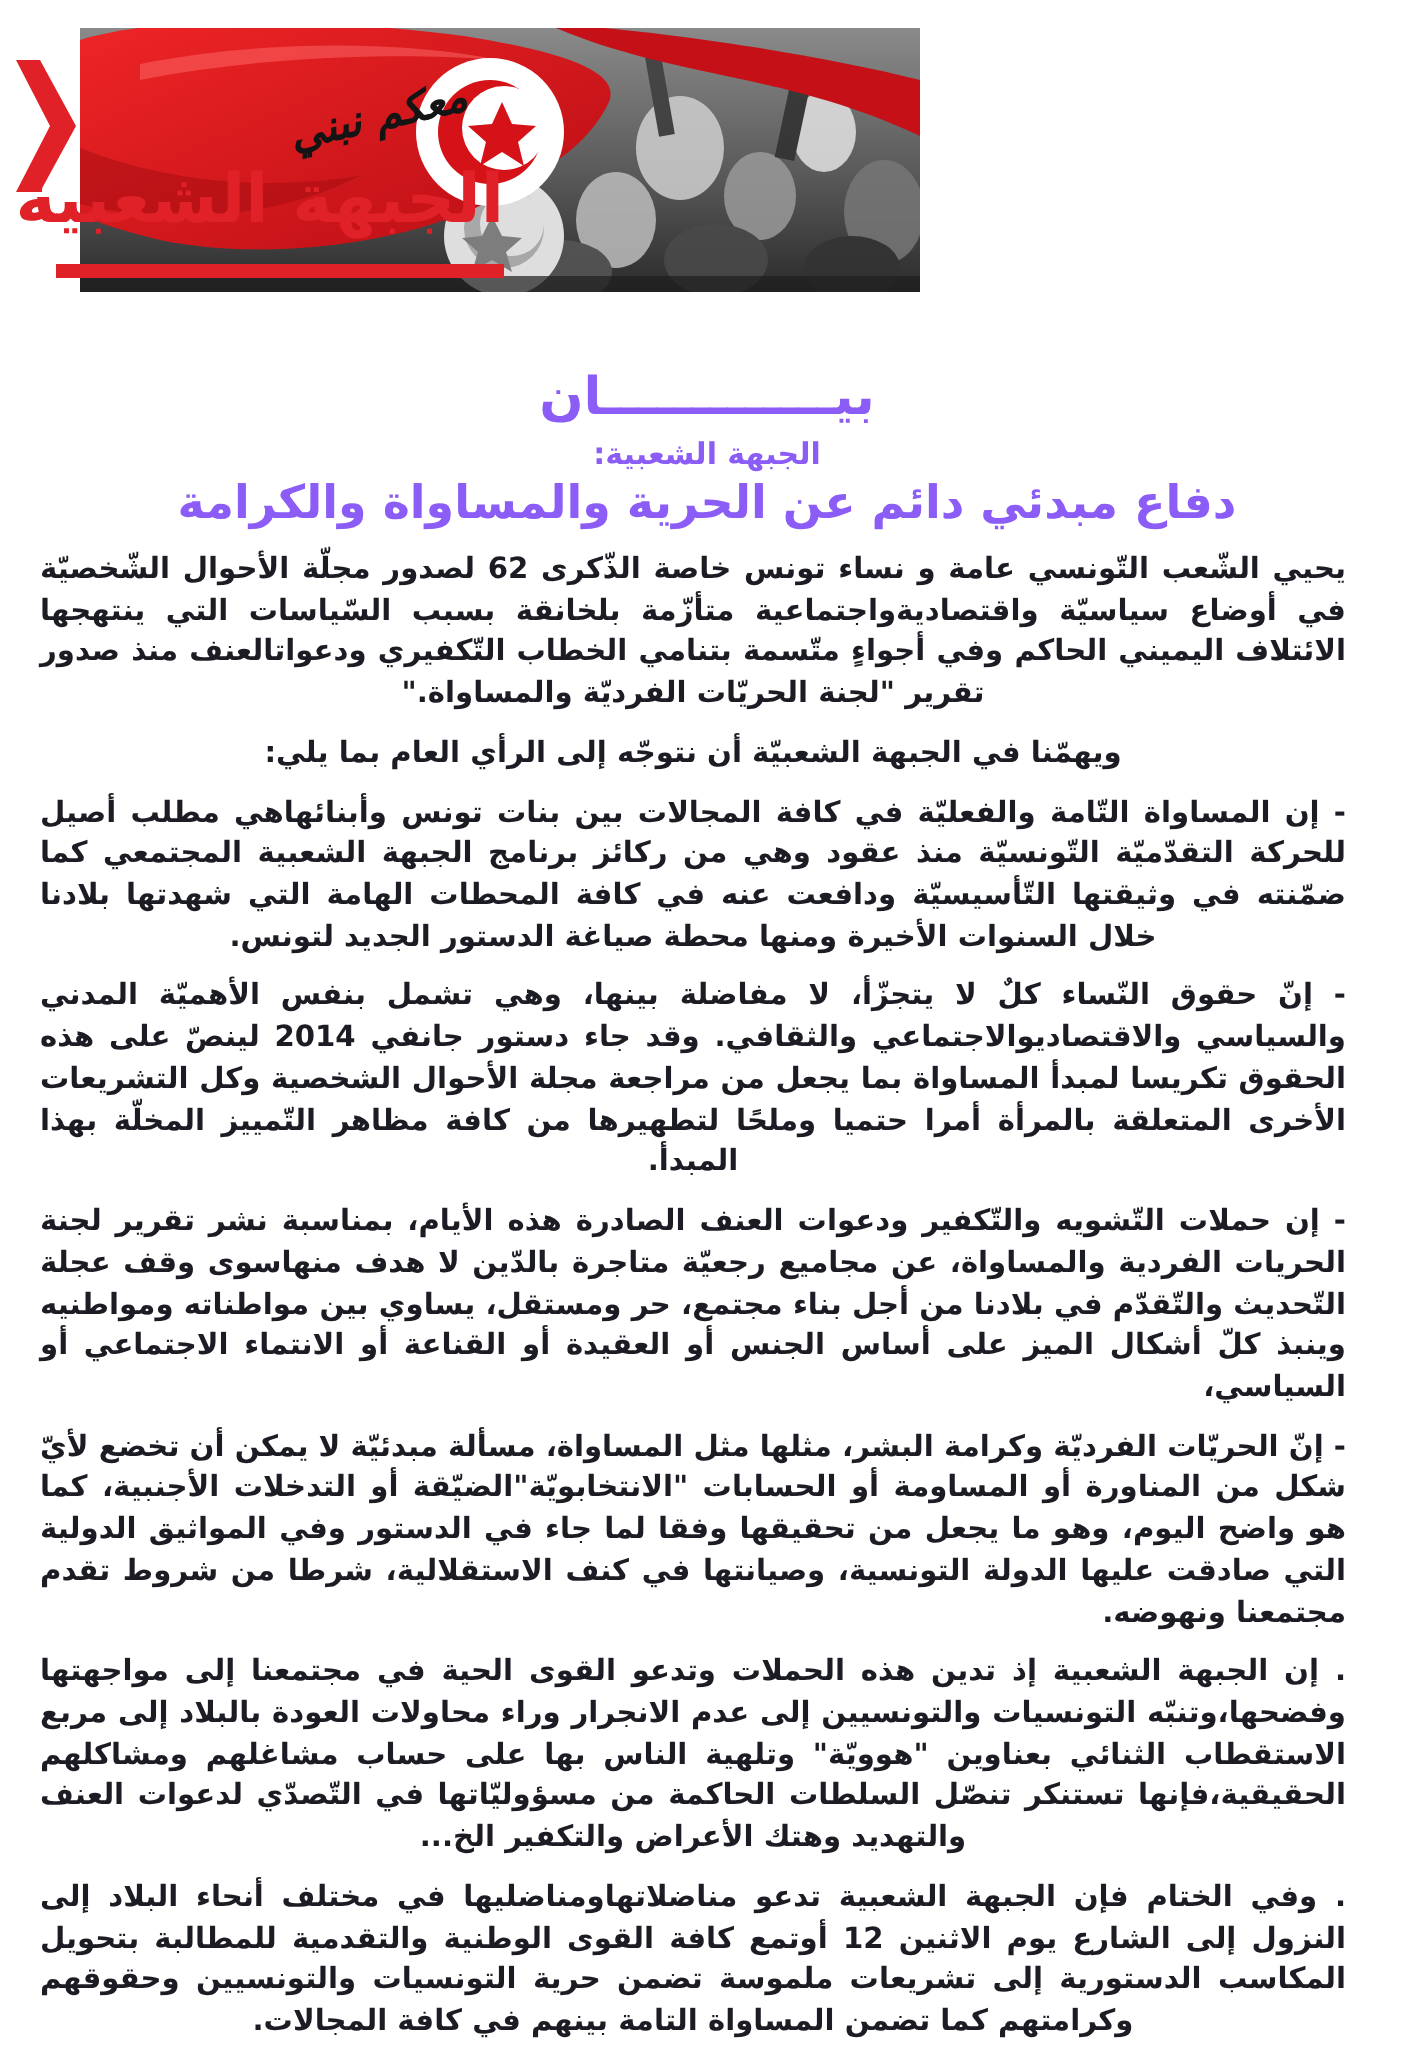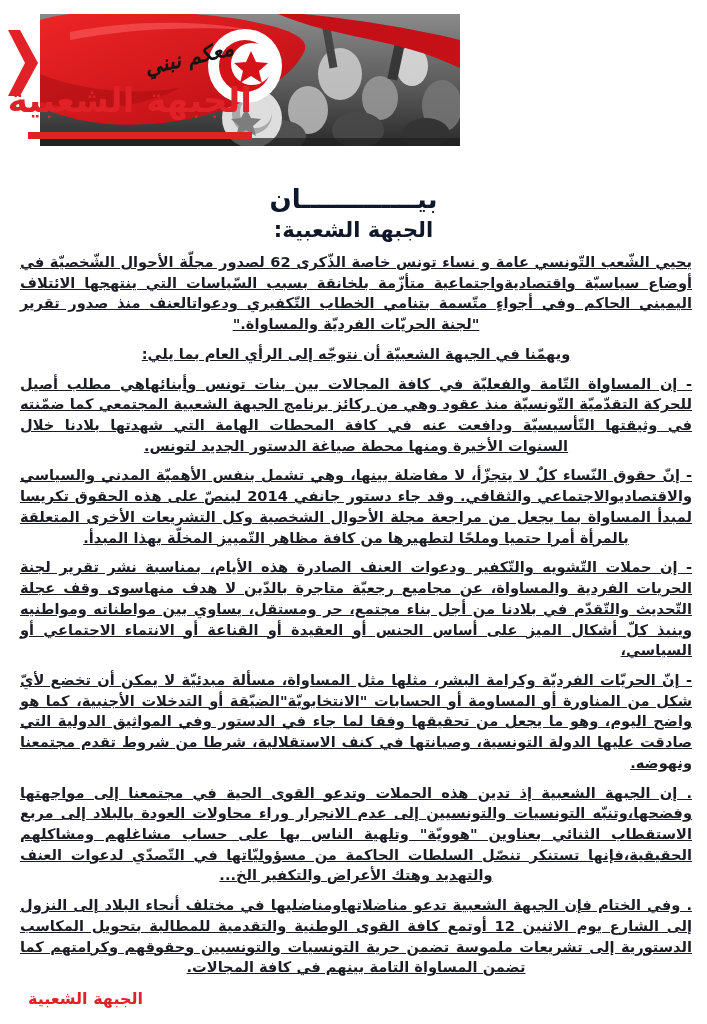--- a/index.html
+++ b/index.html
@@ -35,30 +35,29 @@
     position:absolute; right:0; top:62px;
     font-size:34px; font-weight:bold; color:#e02127;
     letter-spacing:-1px; white-space:nowrap; direction:rtl;
     line-height:1.1;
   }
   .logo-underline {
     position:absolute; right:0; top:112px;
     width:224px; height:7px; background:#e02127;
   }
   
-  .title-block { margin-top:26px; text-align:center; color:#0f172a; font-weight:bold; }
+  .title-block { margin-top:26px; text-align:center; color:#8b5cf6; font-weight:bold; }
   .title-line1 { font-size:26px; letter-spacing:1px; }
-  .title-line2 { font-size:21px; margin-top:4px; }
+  .title-line2 { font-size:15px; margin-top:4px; }
   .title-line3 { font-size:23px; margin-top:3px; }
   
   .body-text {
-    margin:10px 15px 0 20px;
+    margin:10px 34px 0 20px;
     font-size:14.6px; line-height:1.42; font-weight:bold;
     color:#1c1c24;
-    text-decoration:underline;
   }
   .para { text-align:justify; margin-bottom:9px; }
   .last-center { text-align-last:center; }
   .last-right  { text-align-last:right; }
   .intro-line  { text-align:center; margin-bottom:9px; }
   
   .signature {
     margin:4px 0 0 0; padding-left:28px;
     text-align:left; color:#e02127; font-weight:bold;
     font-size:16px; line-height:1.45;
@@ -128,20 +127,21 @@
     </svg>
     <div class="logo-tagline">معكم نبني</div>
     <div class="logo-title">الجبهة الشعبية</div>
     <div class="logo-underline"></div>
   </div>
 </div>
 
 <div class="title-block">
   <div class="title-line1">بيـــــــــــــان</div>
   <div class="title-line2">الجبهة الشعبية:</div>
+  <div class="title-line3">دفاع مبدئي دائم عن الحرية والمساواة والكرامة</div>
 </div>
 
 <div class="body-text">
   <div class="para last-center">يحيي الشّعب التّونسي عامة و نساء تونس خاصة الذّكرى 62 لصدور مجلّة الأحوال الشّخصيّة في أوضاع سياسيّة واقتصاديةواجتماعية متأزّمة بلخانقة بسبب السّياسات التي ينتهجها الائتلاف اليميني الحاكم وفي أجواءٍ متّسمة بتنامي الخطاب التّكفيري ودعواتالعنف منذ صدور تقرير "لجنة الحريّات الفرديّة والمساواة."</div>
   <div class="intro-line">ويهمّنا في الجبهة الشعبيّة أن نتوجّه إلى الرأي العام بما يلي:</div>
   <div class="para last-center">- إن المساواة التّامة والفعليّة في كافة المجالات بين بنات تونس وأبنائهاهي مطلب أصيل للحركة التقدّميّة التّونسيّة منذ عقود وهي من ركائز برنامج الجبهة الشعبية المجتمعي كما ضمّنته في وثيقتها التّأسيسيّة ودافعت عنه في كافة المحطات الهامة التي شهدتها بلادنا خلال السنوات الأخيرة ومنها محطة صياغة الدستور الجديد لتونس.</div>
   <div class="para last-center">- إنّ حقوق النّساء كلٌ لا يتجزّأ، لا مفاضلة بينها، وهي تشمل بنفس الأهميّة المدني والسياسي والاقتصاديوالاجتماعي والثقافي. وقد جاء دستور جانفي 2014 لينصّ على هذه الحقوق تكريسا لمبدأ المساواة بما يجعل من مراجعة مجلة الأحوال الشخصية وكل التشريعات الأخرى المتعلقة بالمرأة أمرا حتميا وملحًا لتطهيرها من كافة مظاهر التّمييز المخلّة بهذا المبدأ.</div>
   <div class="para last-right">- إن حملات التّشويه والتّكفير ودعوات العنف الصادرة هذه الأيام، بمناسبة نشر تقرير لجنة الحريات الفردية والمساواة، عن مجاميع رجعيّة متاجرة بالدّين لا هدف منهاسوى وقف عجلة التّحديث والتّقدّم في بلادنا من أجل بناء مجتمع، حر ومستقل، يساوي بين مواطناته ومواطنيه وينبذ كلّ أشكال الميز على أساس الجنس أو العقيدة أو القناعة أو الانتماء الاجتماعي أو السياسي،</div>
   <div class="para last-right">- إنّ الحريّات الفرديّة وكرامة البشر، مثلها مثل المساواة، مسألة مبدئيّة لا يمكن أن تخضع لأيّ شكل من المناورة أو المساومة أو الحسابات "الانتخابويّة"الضيّقة أو التدخلات الأجنبية، كما هو واضح اليوم، وهو ما يجعل من تحقيقها وفقا لما جاء في الدستور وفي المواثيق الدولية التي صادقت عليها الدولة التونسية، وصيانتها في كنف الاستقلالية، شرطا من شروط تقدم مجتمعنا ونهوضه.</div>
   <div class="para last-center">. إن الجبهة الشعبية إذ تدين هذه الحملات وتدعو القوى الحية في مجتمعنا إلى مواجهتها وفضحها،وتنبّه التونسيات والتونسيين إلى عدم الانجرار وراء محاولات العودة بالبلاد إلى مربع الاستقطاب الثنائي بعناوين "هوويّة" وتلهية الناس بها على حساب مشاغلهم ومشاكلهم الحقيقية،فإنها تستنكر تنصّل السلطات الحاكمة من مسؤوليّاتها في التّصدّي لدعوات العنف والتهديد وهتك الأعراض والتكفير الخ...</div>

